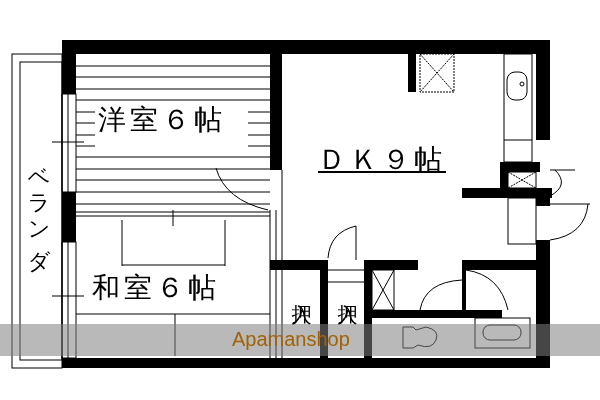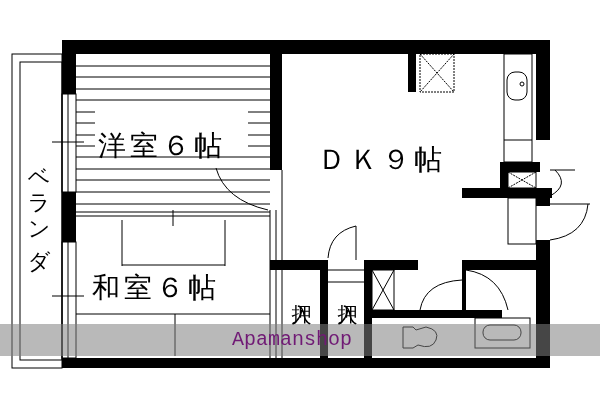--- a/index.html
+++ b/index.html
@@ -3,21 +3,21 @@
 <meta charset="utf-8">
 <style>
   html, body { margin:0; padding:0; background:#ffffff; }
   body { width:600px; height:400px; position:relative; overflow:hidden; font-family:"DejaVu Sans", sans-serif; }
   svg { position:absolute; left:0; top:0; }
   .lbl { position:absolute; color:#000; white-space:nowrap; line-height:1; }
   .room-lg { font-size:28px; letter-spacing:4px; }
   .vert { writing-mode:vertical-rl; font-size:22px; letter-spacing:2px; }
   .closet { font-size:20px; writing-mode:vertical-rl; }
   .watermark { position:absolute; left:0; top:324px; width:600px; height:32px; background:rgba(128,128,128,0.55); }
-  .wm-text { position:absolute; left:232px; top:328px; font-size:20px; color:#701a75; font-family:Liberation Mono, monospace; }
+  .wm-text { position:absolute; left:232px; top:328px; font-size:20px; color:#a16207; font-family:Liberation Sans, sans-serif; }
 </style>
 </head>
 <body>
 
 <svg width="600" height="400" viewBox="0 0 600 400">
 
   <g fill="none" stroke="#000" stroke-width="1">
     <rect x="12" y="54" width="50" height="314"></rect>
     <rect x="20" y="62" width="42" height="298"></rect>
   </g>
@@ -131,21 +131,21 @@
   <g fill="none" stroke="#000" stroke-width="1">
     <path d="M 403 327 L 413 327 L 416 330 L 426 327 Q 440 330 436 340 Q 432 350 418 345 L 413 348 L 403 348 Z"></path>
   </g>
 
   <g fill="none" stroke="#000" stroke-width="1">
     <rect x="475" y="318" width="55" height="30"></rect>
     <rect x="483" y="325" width="38" height="15" rx="7"></rect>
   </g>
 </svg>
 
-<div class="lbl room-lg" style="left:98px; top:132px;">洋室６帖</div>
+<div class="lbl room-lg" style="left:98px; top:106px;">洋室６帖</div>
 <div class="lbl room-lg" style="left:92px; top:274px;">和室６帖</div>
-<div class="lbl room-lg" style="left:318px; top:146px;">ＤＫ９帖</div>
+<div class="lbl room-lg" style="left:318px; top:146px;text-decoration:underline;">ＤＫ９帖</div>
 <div class="lbl vert" style="left:28px; top:152px;">ベランダ</div>
 <div class="lbl closet" style="left:292px; top:288px;">押入</div>
 <div class="lbl closet" style="left:338px; top:288px;">押入</div>
 
 <div class="watermark"></div>
 <div class="wm-text">Apamanshop</div>
 
 </body></html>

